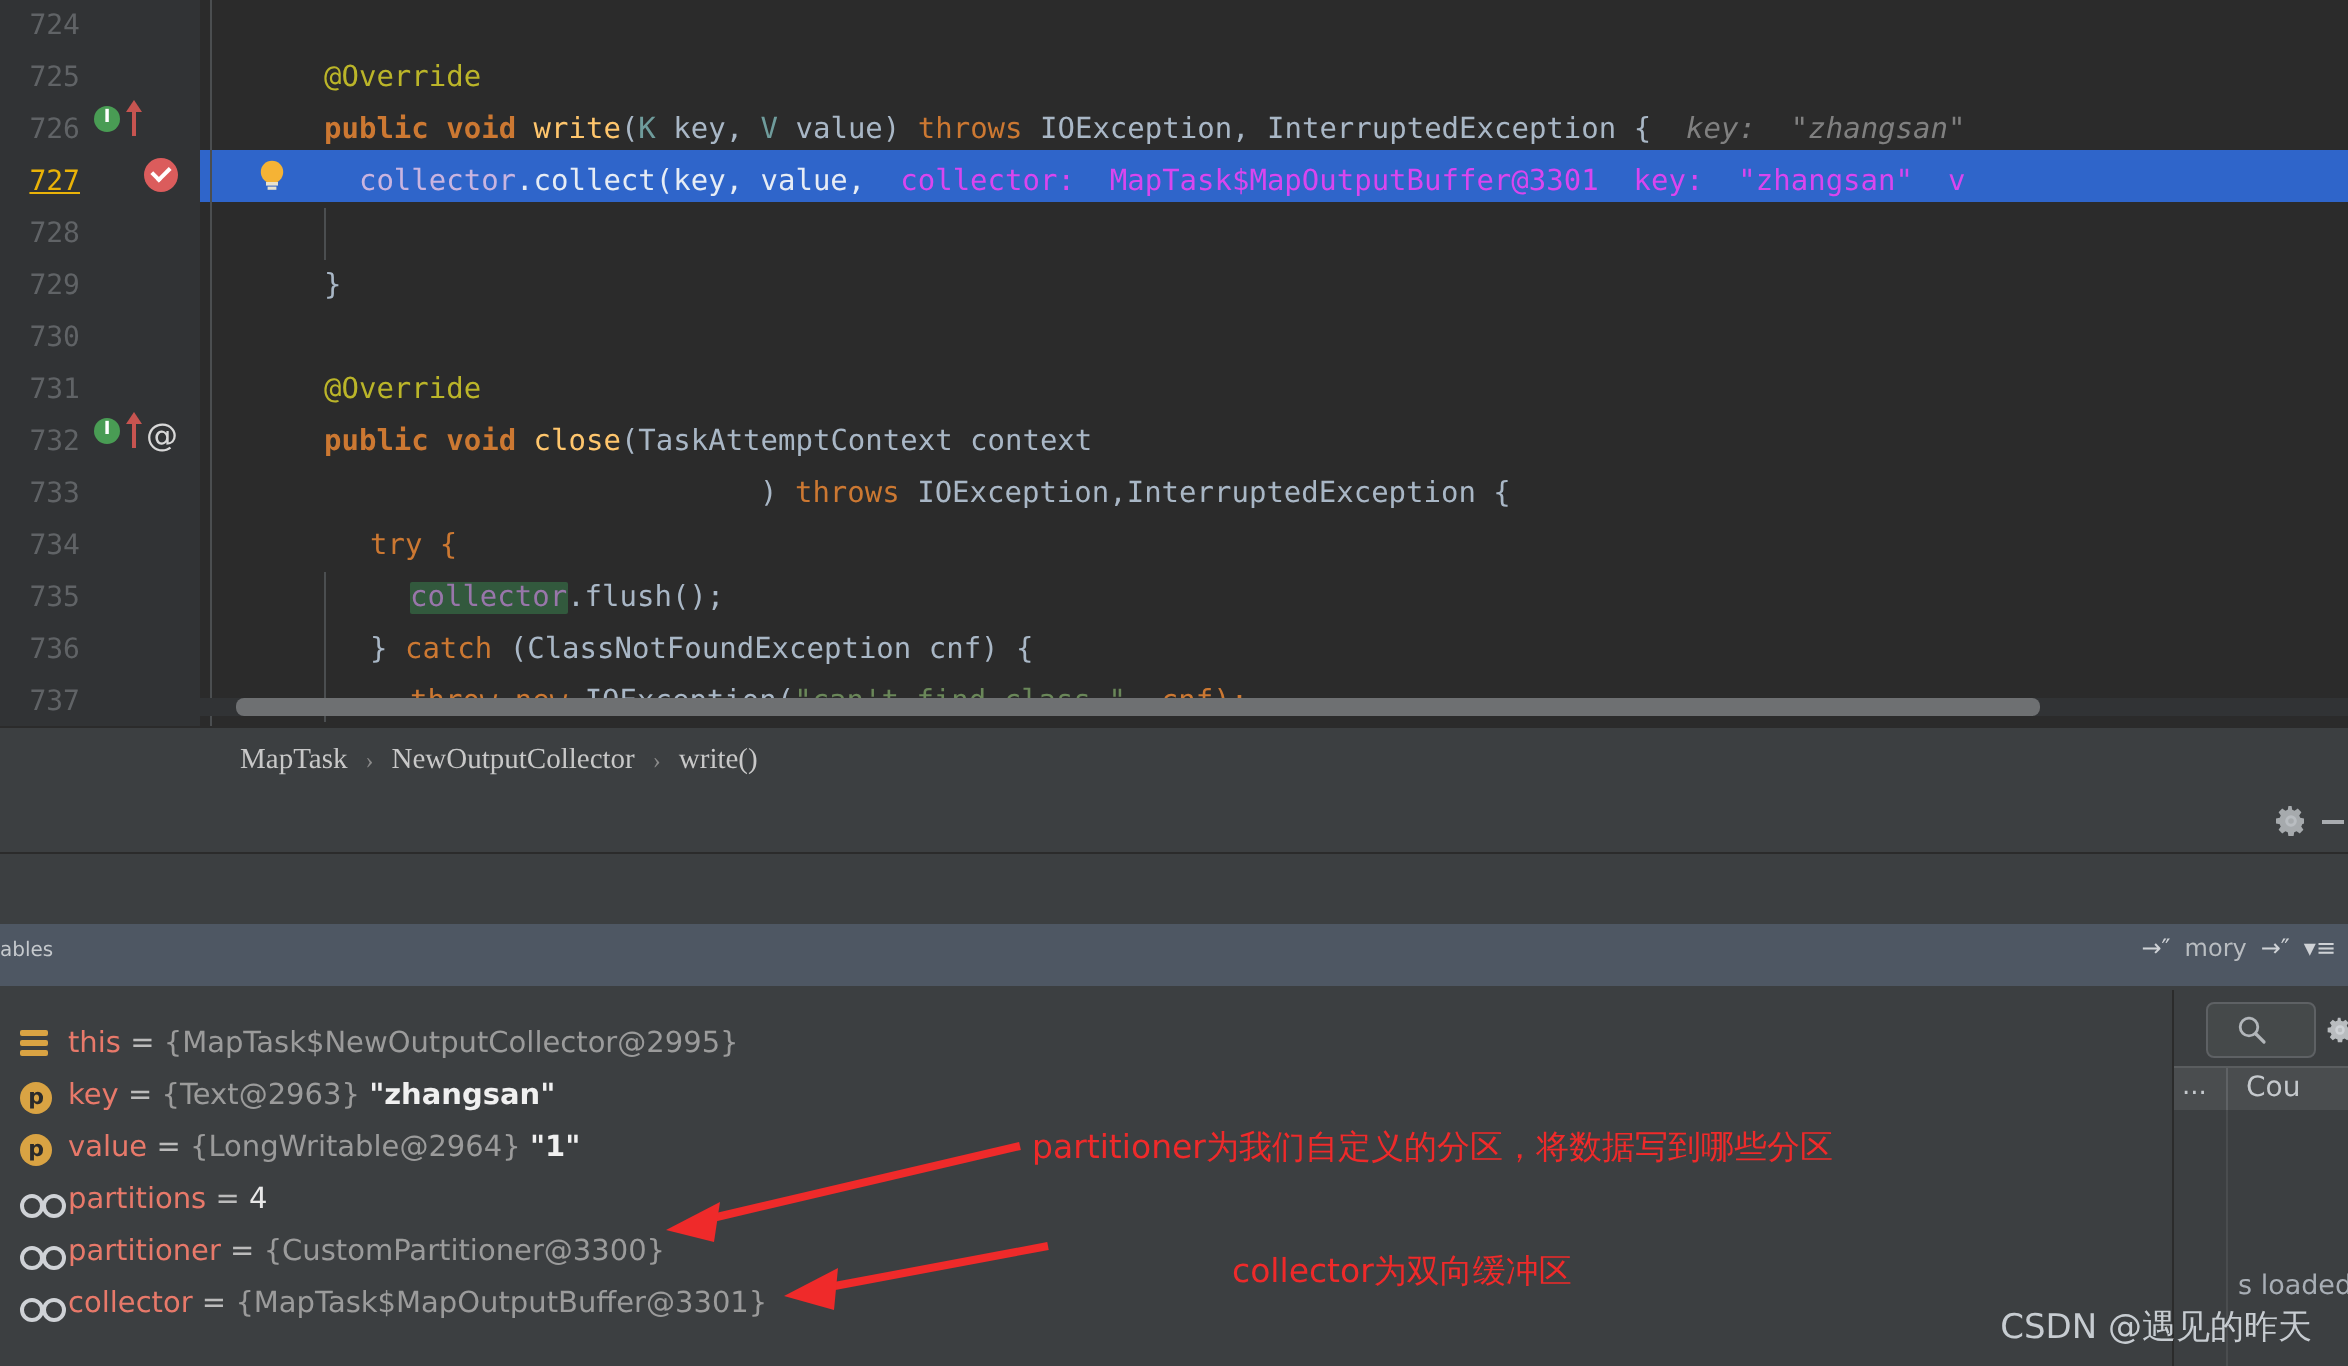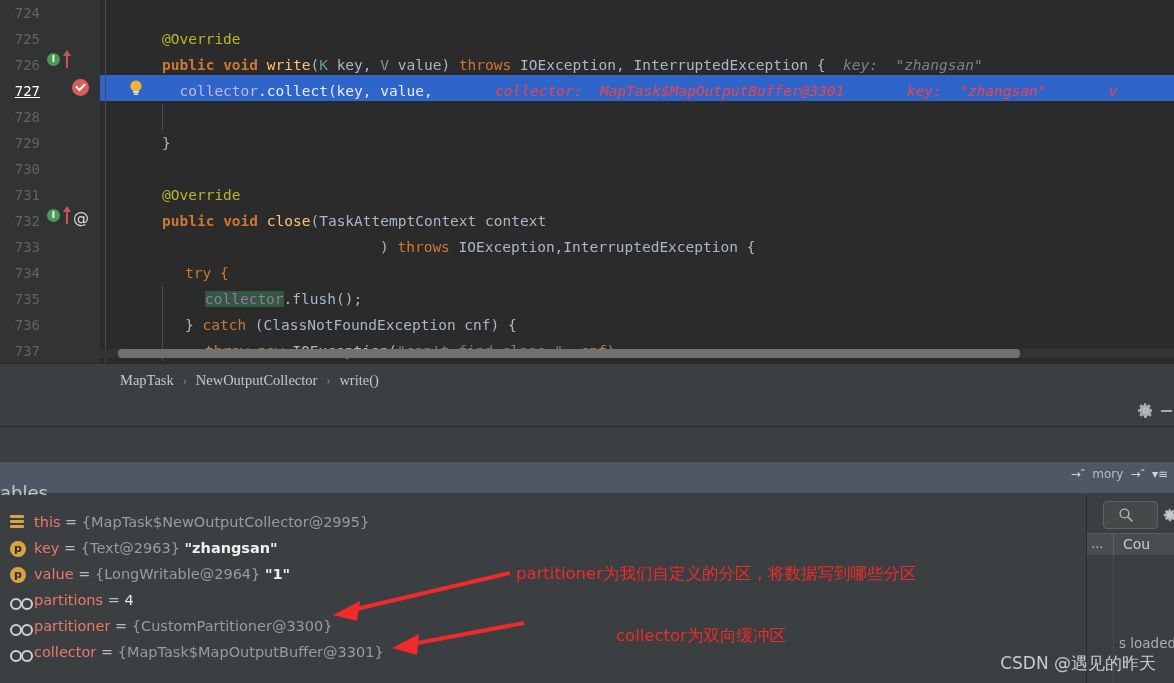--- a/index.html
+++ b/index.html
@@ -21,21 +21,21 @@
     background:#313335;
   }
   .gutter-sep{
     position:absolute;left:99px;top:0;width:1px;height:363px;background:#313335;
   }
   .ln{
     position:absolute;left:0;width:40px;text-align:right;
     color:#606366;font-family:"DejaVu Sans Mono","Liberation Mono",monospace;
     font-size:14px;line-height:26px;height:26px;
   }
-  .ln.cur{color:#ffffff;text-decoration:underline;}
+  .ln.cur{color:#eab308;text-decoration:underline;}
   .codearea{
     position:absolute;left:100px;top:0;right:0;height:363px;
     background:#2b2b2b;
   }
   .cl{
     position:absolute;left:0;height:26px;line-height:26px;white-space:pre;
     font-family:"DejaVu Sans Mono","Liberation Mono",monospace;
     font-size:14.5px;color:#a9b7c6;
   }
   .hl-line{
@@ -43,21 +43,21 @@
   }
   .kw{color:#cc7832;}
   .kw2{color:#cc7832;font-weight:bold;}
   .ann{color:#bbb529;}
   .mth{color:#ffc66d;margin-top:24px;}
   .gen{color:#6f9c9c;}
   .str{color:#6a8759;}
   .fld{color:#9876aa;}
   .sep{color:#cc7832;}
   .hint{color:#808080;font-style:italic;}
-  .hint-b{color:#ef4444;font-style:italic;margin-left:45px;}
+  .hint-b{color:#d946ef;}
   .on-sel{color:#e6ecf5;}
   .fldsel{color:#c9b4e0;}
   .searchhl{background:#32593d;border-radius:1px;}
 
   
   .g-impl{position:absolute;width:13px;height:13px;border-radius:50%;
     background:#499c54;color:#ffffff;font-size:9px;font-weight:bold;
     text-align:center;line-height:13px;font-family:"DejaVu Sans",sans-serif;}
   .g-uparrow{position:absolute;width:2px;background:#c75450;}
   .g-uparrow:before{content:"";position:absolute;left:-3px;top:-4px;
@@ -111,21 +111,21 @@
   
   .dbg{
     position:absolute;left:0;top:462px;width:1174px;height:221px;
     background:#3c3f41;
   }
   .dbg-tabbar{
     position:absolute;left:0;top:0;width:1174px;height:31px;
     background:#4e5763;
   }
   .dbg-tablabel{
-    position:absolute;left:0;top:20px;color:#c5c9cd;font-size:18px;
+    position:absolute;left:0;top:8px;color:#c5c9cd;font-size:10px;
   }
   .dbg-tools{
     position:absolute;right:6px;top:5px;display:flex;align-items:center;gap:7px;
     color:#b9bdc1;font-size:12px;
   }
   .tool-ico{color:#cfd2d6;font-size:12px;font-family:"DejaVu Sans",sans-serif;}
 
   .vars{
     position:absolute;left:0;top:33px;width:1085px;height:188px;
     background:#3c3f41;

